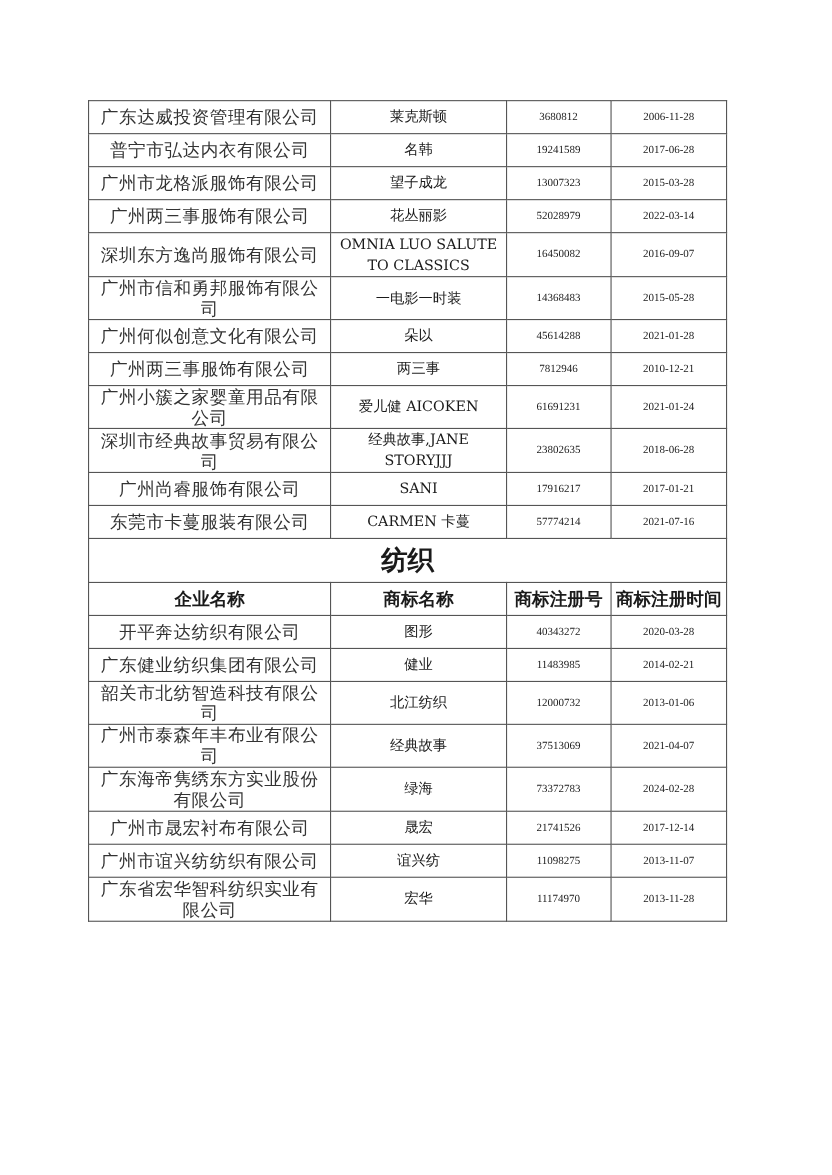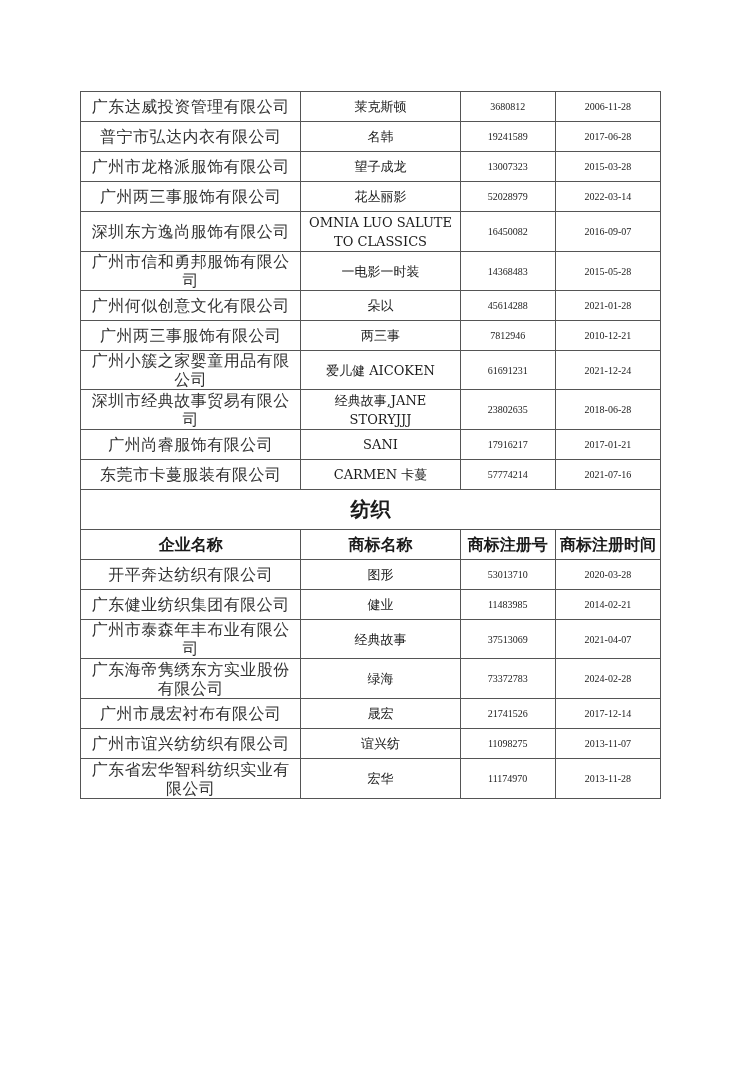--- a/index.html
+++ b/index.html
@@ -6,21 +6,21 @@
   body { width: 756px; height: 1068px; position: relative; overflow: hidden;
          font-family: "DejaVu Serif", "Liberation Serif", serif; color: #1a1a1a; }
   table.doc { position: absolute; left: 80px; top: 91px; width: 581px;
               border-collapse: collapse; table-layout: fixed; }
   table.doc td { border: 1px solid #555; text-align: center; vertical-align: middle;
                  font-size: 13px; line-height: 19px; padding: 0 3px; height: 29px; }
   table.doc tr.tall td { height: 39px; }
   table.doc td.co { font-family: "DejaVu Sans", "Liberation Sans", sans-serif; font-size: 16px; letter-spacing: 0.5px; color: #333; }
   table.doc td.num { font-family: "Liberation Serif", "DejaVu Serif", serif; font-size: 10px; }
   table.doc tr.section td { height: 39px; font-family: "DejaVu Sans", "Liberation Sans", sans-serif;
-                            font-size: 20px; font-weight: bold; }
+                            font-size: 24px; font-weight: bold; }
   table.doc tr.hdr td { font-family: "DejaVu Sans", "Liberation Sans", sans-serif; font-size: 16px; font-weight: bold; }
   .c1 { width: 220px; } .c2 { width: 159px; } .c3 { width: 95px; } .c4 { width: 105px; }
 </style>
 </head>
 <body>
 
 <table class="doc">
   <colgroup>
       <col class="c1">
       <col class="c2">
@@ -73,21 +73,21 @@
       <tr>
         <td class="co">广州两三事服饰有限公司</td>
         <td>两三事</td>
         <td class="num">7812946</td>
         <td class="num">2010-12-21</td>
       </tr>
       <tr>
         <td class="co">广州小簇之家婴童用品有限公司</td>
         <td>爱儿健 AICOKEN</td>
         <td class="num">61691231</td>
-        <td class="num">2021-12-24</td>
+        <td class="num">2021-01-24</td>
       </tr>
       <tr class="tall">
         <td class="co">深圳市经典故事贸易有限公司</td>
         <td>经典故事,JANE STORYJJJ</td>
         <td class="num">23802635</td>
         <td class="num">2018-06-28</td>
       </tr>
       <tr>
         <td class="co">广州尚睿服饰有限公司</td>
         <td>SANI</td>
@@ -109,28 +109,34 @@
       <td>企业名称</td>
       <td>商标名称</td>
       <td>商标注册号</td>
       <td>商标注册时间</td>
     </tr>
   </tbody>
   <tbody id="textile-body">
       <tr>
         <td class="co">开平奔达纺织有限公司</td>
         <td>图形</td>
-        <td class="num">53013710</td>
+        <td class="num">40343272</td>
         <td class="num">2020-03-28</td>
       </tr>
       <tr>
         <td class="co">广东健业纺织集团有限公司</td>
         <td>健业</td>
         <td class="num">11483985</td>
         <td class="num">2014-02-21</td>
+      </tr>
+      <tr>
+        <td class="co">韶关市北纺智造科技有限公司</td>
+        <td>北江纺织</td>
+        <td class="num">12000732</td>
+        <td class="num">2013-01-06</td>
       </tr>
       <tr>
         <td class="co">广州市泰森年丰布业有限公司</td>
         <td>经典故事</td>
         <td class="num">37513069</td>
         <td class="num">2021-04-07</td>
       </tr>
       <tr class="tall">
         <td class="co">广东海帝隽绣东方实业股份有限公司</td>
         <td>绿海</td>

